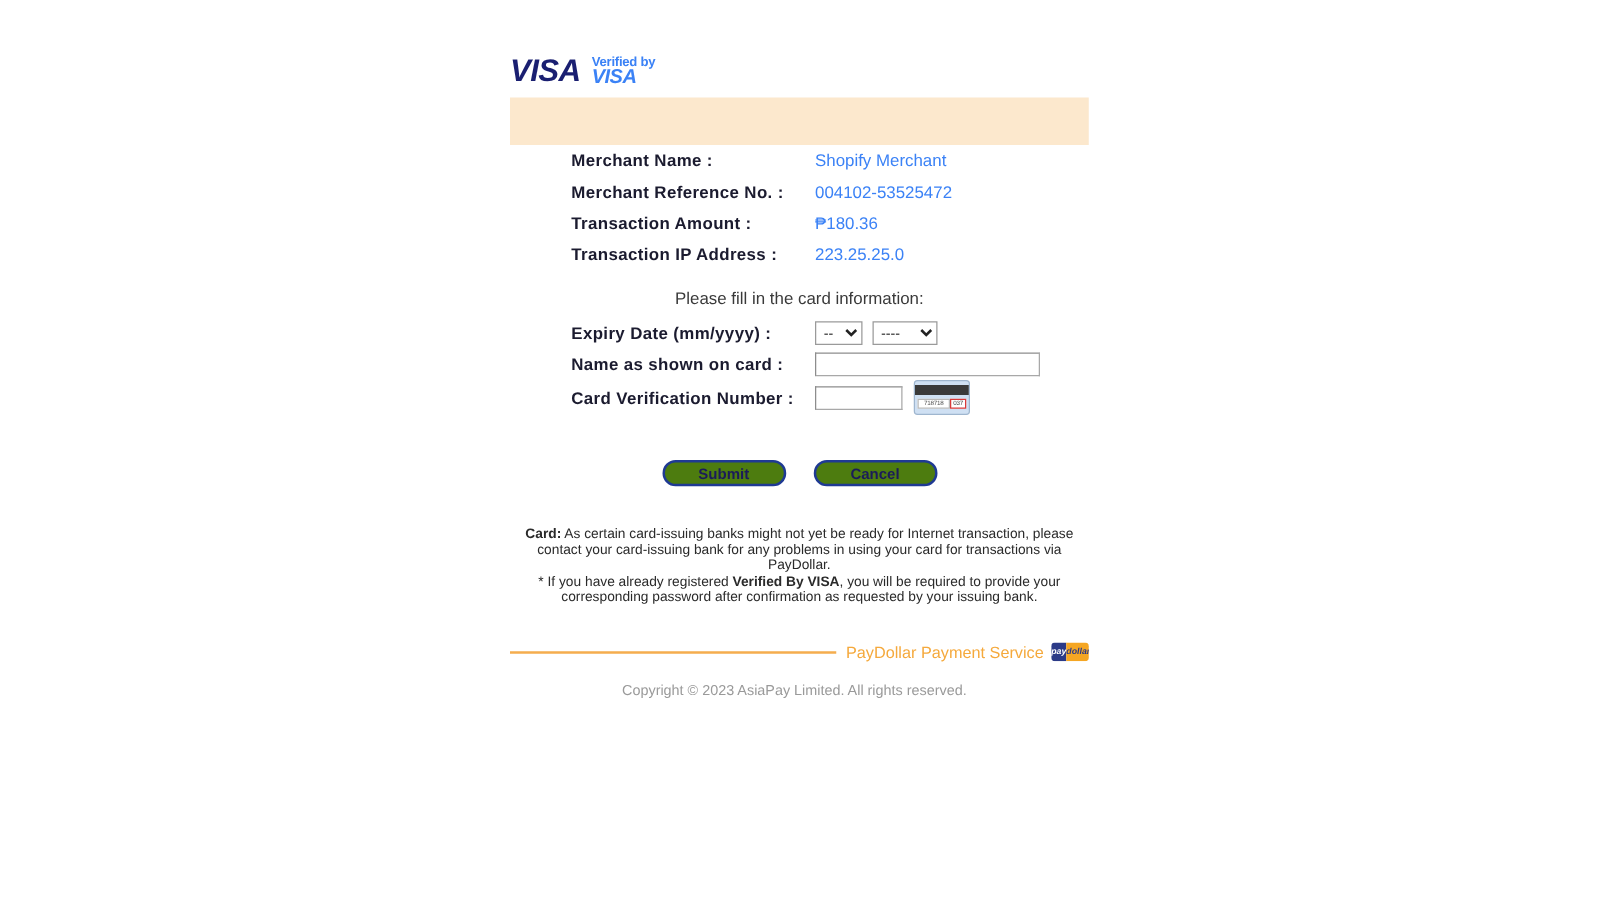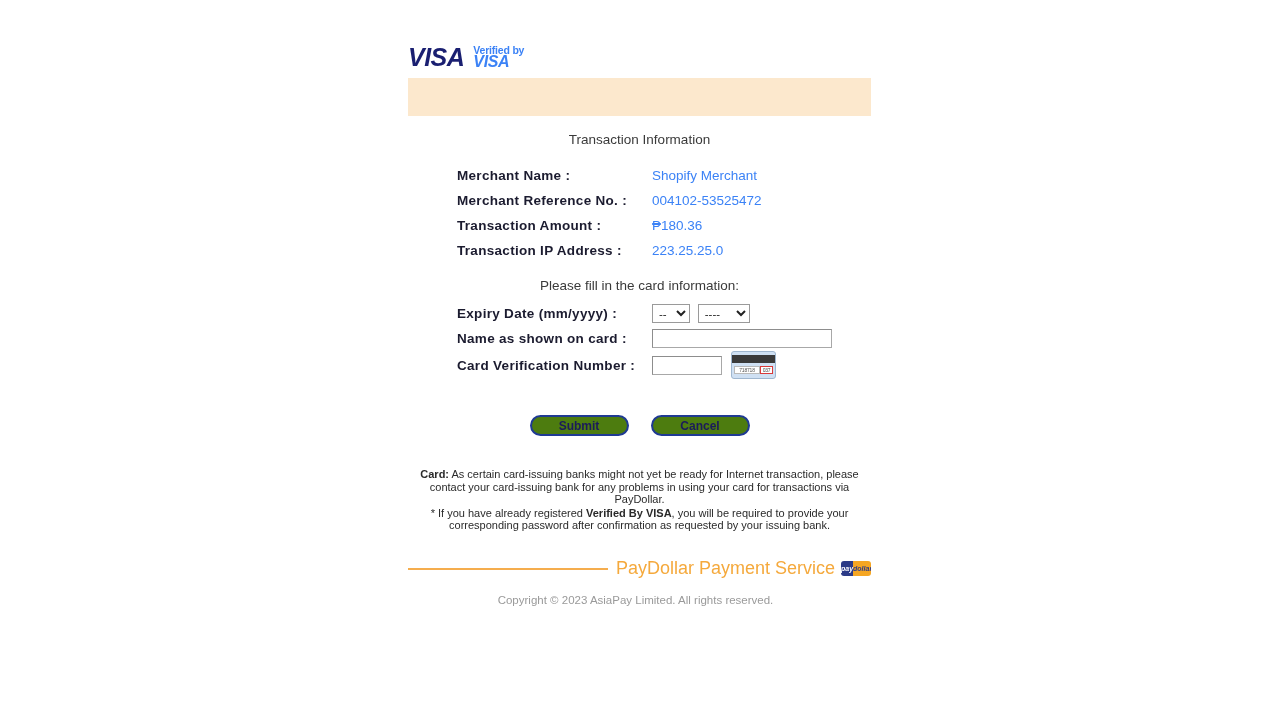--- a/index.html
+++ b/index.html
@@ -247,21 +247,21 @@
     align-items: center;
     height: 18px;
   }
   .rule {
     flex: 1;
     height: 2px;
     background: #f5ad4e;
   }
   .pd-text {
     color: #f5a93c;
-    font-size: 18px;
+    font-size: 13px;
     margin: 0 6px 0 8px;
     white-space: nowrap;
   }
   .pd-logo {
     width: 30px;
     height: 15px;
     border-radius: 3px;
     overflow: hidden;
     display: flex;
     flex: none;
@@ -305,21 +305,20 @@
     <div class="logo-row">
       <span class="visa-mark">VISA</span>
       <span class="vbv">
         <span class="vbv-top">Verified by</span>
         <span class="vbv-bottom">VISA</span>
       </span>
     </div>
 
     <div class="banner"></div>
 
-    <div class="section-title">Transaction Information</div>
 
     <table class="info">
       <tbody>
         <tr>
           <td class="lbl">Merchant Name :</td>
           <td class="val">Shopify Merchant</td>
         </tr>
         <tr>
           <td class="lbl">Merchant Reference No. :</td>
           <td class="val">004102-53525472</td>

